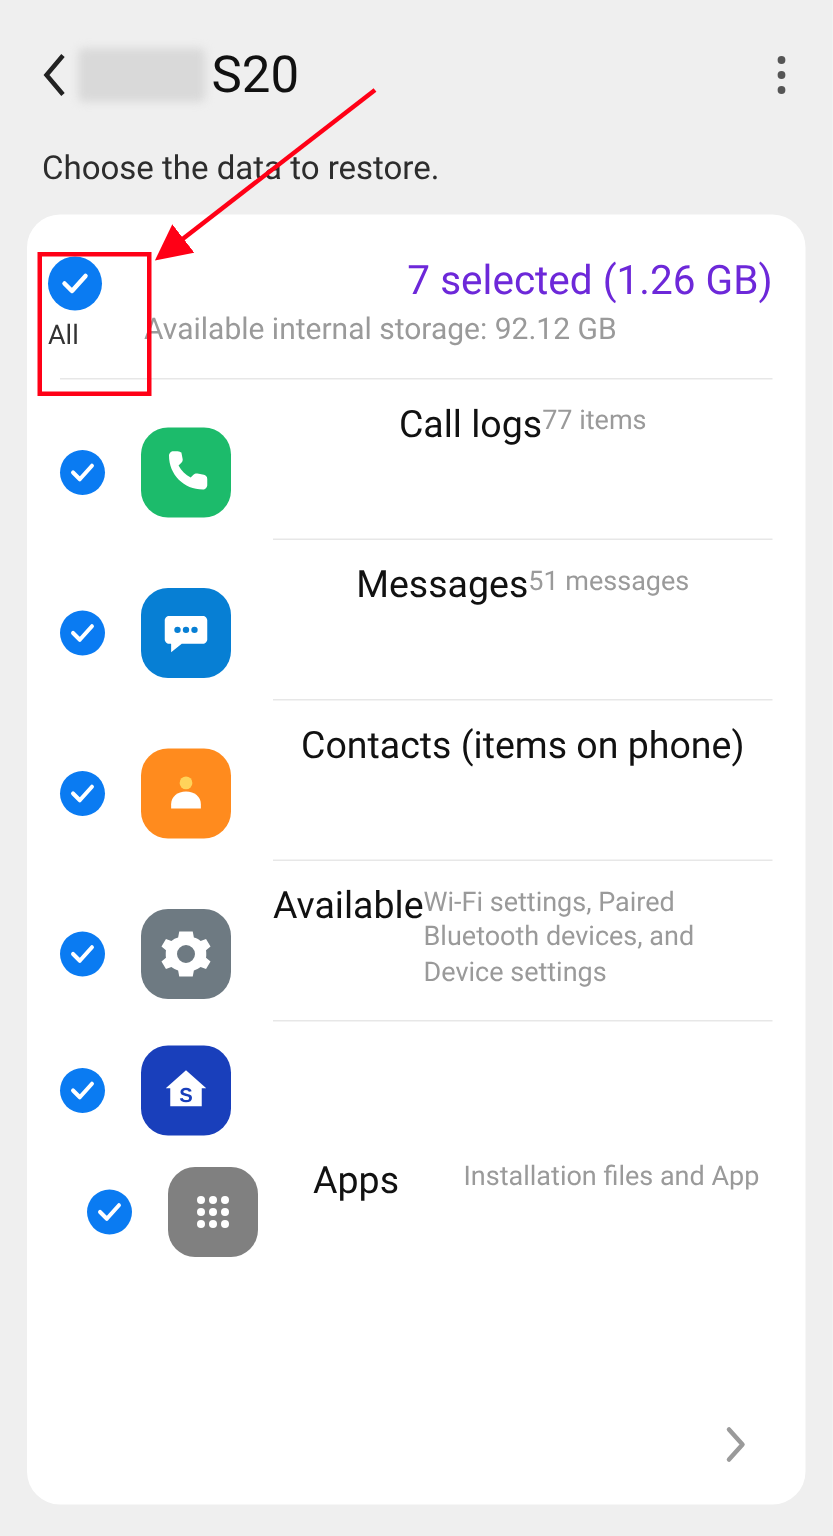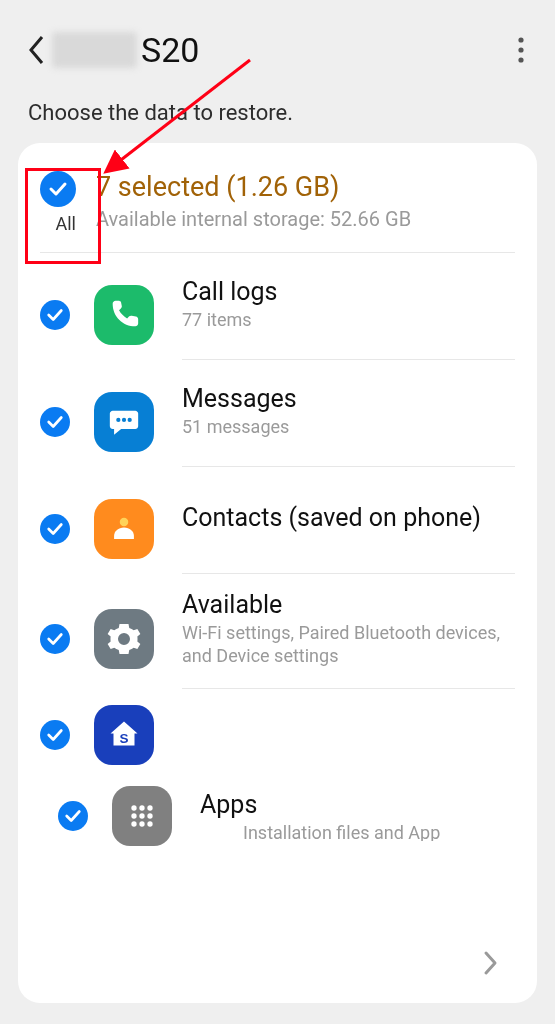--- a/index.html
+++ b/index.html
@@ -6,32 +6,32 @@
   .screen{width:555px;height:1024px;position:relative;background:#efefef;}
   .header{display:flex;align-items:center;padding:30px 22px 10px 22px;}
   .back{width:30px;height:30px;display:flex;align-items:center;justify-content:center;}
   .title-area{flex:1;display:flex;align-items:center;}
   .blur{display:inline-block;width:85px;height:36px;background:#d9d9d9;filter:blur(3px);border-radius:4px;margin-right:4px;}
   .device-title{font-size:34px;color:#111;font-weight:400;}
   .more{width:24px;height:24px;display:flex;align-items:center;justify-content:center;}
   .subtitle{font-size:22px;color:#2d2d2d;padding:20px 28px 18px 28px;}
   .card{background:#fff;border-radius:22px;margin:0 18px;padding:10px 0 0 0;height:850px;position:relative;}
   .summary-row{display:flex;align-items:flex-start;padding:18px 22px 0 14px;}
-  .check-wrap{display:flex;flex-direction:column;align-items:flex-end;width:44px;flex-shrink:0;}
+  .check-wrap{display:flex;flex-direction:column;align-items:flex-start;width:44px;flex-shrink:0;}
   .check{width:36px;height:36px;border-radius:50%;background:#0a7bf2;display:flex;align-items:center;justify-content:center;}
   .check svg{display:block;}
   .all-label{font-size:18px;color:#333;margin-top:6px;}
   .summary-text{flex:1;padding-left:20px;}
-  .summary-title{font-size:27px;color:#a16207;margin-bottom:4px;}
+  .summary-title{font-size:27px;color:#6d28d9;margin-bottom:4px;text-align:right;}
   .summary-sub{font-size:20px;color:#9a9a9a;}
   .list{padding:0;}
   .item{display:flex;align-items:center;padding:16px 22px 0 22px;}
   .item .check{width:30px;height:30px;}
   .item-icon{width:60px;height:60px;border-radius:18px;display:flex;align-items:center;justify-content:center;margin:0 28px 0 24px;flex-shrink:0;}
-  .item-body{flex:1;border-bottom:1px solid #e7e7e7;padding-bottom:20px;min-height:70px;display:flex;flex-direction:column;justify-content:center;}
+  .item-body{flex:1;border-bottom:1px solid #e7e7e7;padding-bottom:20px;min-height:70px;display:flex;flex-direction:row;justify-content:center;}
   .item-title{font-size:25px;color:#111;margin-bottom:2px;}
   .item-sub{font-size:18px;color:#9a9a9a;line-height:1.3;}
   .divider-all{border-top:1px solid #e7e7e7;margin:18px 22px 0 22px;}
   .chevron{position:absolute;right:38px;bottom:22px;}
   
   .highlight-box{position:absolute;left:25px;top:168px;width:70px;height:90px;border:3px solid #ff0016;z-index:5;}
   .arrow-line{position:absolute;left:100px;top:55px;width:160px;height:120px;z-index:5;pointer-events:none;}
   .fade-bottom{position:absolute;left:0;right:0;bottom:0;height:10px;background:#efefef;z-index:2;}
   
   .ic-call  {background:#1cbb6b;}
@@ -73,21 +73,21 @@
       <div class="check-wrap">
         <div class="check">
           <svg width="20" height="20" viewBox="0 0 20 20">
             <polyline points="3,10 8,15 17,5" fill="none" stroke="#fff" stroke-width="3" stroke-linecap="round" stroke-linejoin="round"></polyline>
           </svg>
         </div>
         <div class="all-label">All</div>
       </div>
       <div class="summary-text">
         <div class="summary-title">7 selected (1.26 GB)</div>
-        <div class="summary-sub">Available internal storage: 52.66 GB</div>
+        <div class="summary-sub">Available internal storage: 92.12 GB</div>
       </div>
     </div>
 
     <div class="divider-all"></div>
 
     <div class="list">
 
       <div class="item">
         <div class="check">
           <svg width="18" height="18" viewBox="0 0 20 20">
@@ -131,21 +131,21 @@
               <polyline points="3,10 8,15 17,5" fill="none" stroke="#fff" stroke-width="3" stroke-linecap="round" stroke-linejoin="round"></polyline>
             </svg>
         </div>
         <div class="item-icon ic-cont">
           <svg width="34" height="34" viewBox="0 0 24 24">
               <circle cx="12" cy="7" r="3" fill="#ffd35a"></circle>
               <path d="M12 11c-4 0-7 2.5-7 6v2h14v-2c0-3.5-3-6-7-6z" fill="#fff"></path>
             </svg>
         </div>
         <div class="item-body">
-          <div class="item-title">Contacts (saved on phone)</div>
+          <div class="item-title">Contacts (items on phone)</div>
         </div>
       </div>
 
 
       <div class="item">
         <div class="check">
           <svg width="18" height="18" viewBox="0 0 20 20">
               <polyline points="3,10 8,15 17,5" fill="none" stroke="#fff" stroke-width="3" stroke-linecap="round" stroke-linejoin="round"></polyline>
             </svg>
         </div>

